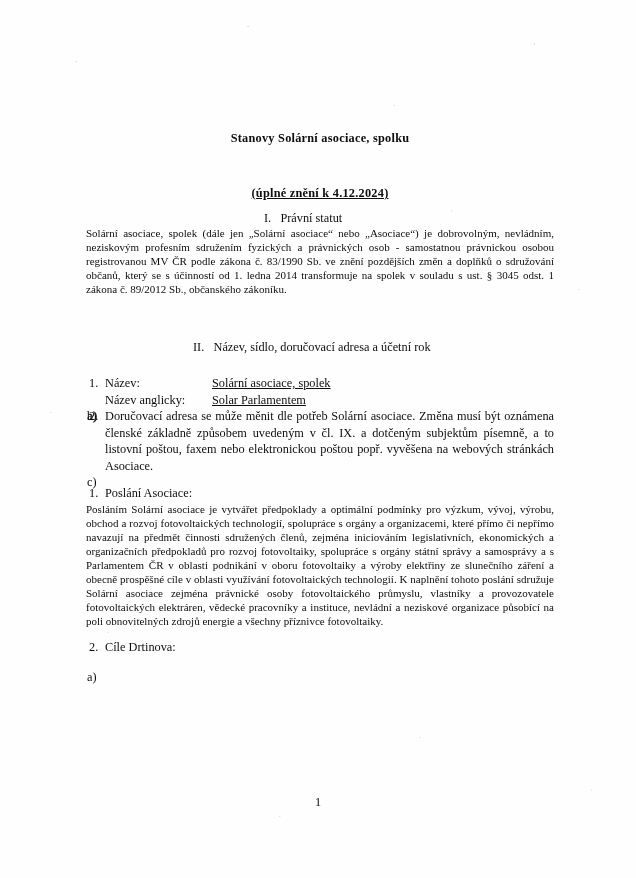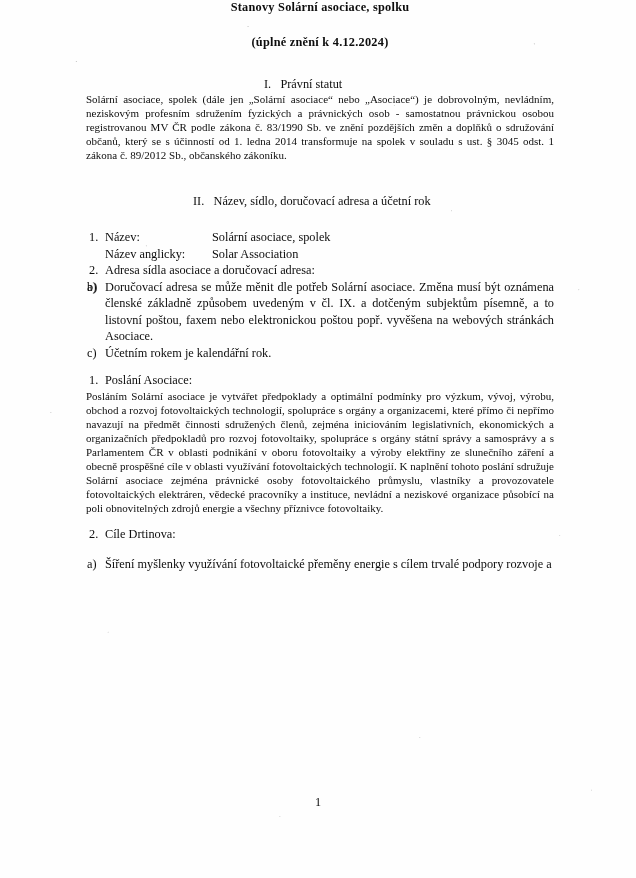--- a/index.html
+++ b/index.html
@@ -45,30 +45,30 @@
     top: 0;
     width: 468px;
   }
 
   .doc-title, .doc-subtitle {
     text-align: center;
     font-weight: bold;
     font-size: 12.3px;
     letter-spacing: 0.02em;
   }
-  .doc-title { }
-  .doc-subtitle { margin-top: 20px; }
+  .doc-title { margin-top: 131px; }
+  .doc-subtitle { margin-top: 40px; text-decoration: underline; }
 
   .section-heading {
     font-size: 12.3px;
-    margin-top: 27px;
+    margin-top: 10px;
     white-space: pre;
   }
   .sh-1 { padding-left: 178px; }
-  .sh-2 { padding-left: 107px; margin-top: 32px; }
+  .sh-2 { padding-left: 107px; margin-top: 44px; }
   .sh-3 { padding-left: 157px; margin-top: 26px; }
 
   p.body {
     font-size: 11px;
     line-height: 14px;
     text-align: justify;
     margin: 0;
   }
   .p-intro { margin-top: 26px; }
   .p-poslani { margin-top: 7px; }
@@ -88,20 +88,21 @@
   .list li .marker {
     position: absolute;
     left: 3px;
     top: 0;
   }
   .list li .marker.wide { left: 1px; }
 
   .name-row {
     display: block;
     white-space: pre;
+    text-decoration: underline;
   }
   .name-row .lbl {
     display: inline-block;
     width: 107px;
   }
 
   .gap-sm { height: 7px; }
   .gap-md { height: 11px; }
   .gap-lg { height: 20px; }
 
@@ -132,36 +133,34 @@
     <div class="section-heading sh-2"><span>II.</span>&nbsp;&nbsp;&nbsp;<span>Název, sídlo, doručovací adresa a účetní rok</span></div>
 
     <div class="gap-lg"></div>
 
     <ul class="list">
       <li>
         <span class="marker">1.</span>
         <span class="name-row"><span class="lbl">Název:</span><span>Solární asociace, spolek</span></span>
       </li>
       <li>
-        <span class="name-row"><span class="lbl">Název anglicky:</span><span>Solar Association</span></span>
+        <span class="name-row"><span class="lbl">Název anglicky:</span><span>Solar Parlamentem</span></span>
       </li>
       <li>
         <span class="marker">2.</span>
-        <span>Adresa sídla asociace a doručovací adresa:</span>
       </li>
       <li>
         <span class="marker wide">a)</span>
       </li>
       <li>
         <span class="marker wide">b)</span>
         <span>Doručovací adresa se může měnit dle potřeb Solární asociace. Změna musí být oznámena členské základně způsobem uvedeným v čl. IX. a dotčeným subjektům písemně, a to listovní poštou, faxem nebo elektronickou poštou popř. vyvěšena na webových stránkách Asociace.</span>
       </li>
       <li>
         <span class="marker wide">c)</span>
-        <span>Účetním rokem je kalendářní rok.</span>
       </li>
     </ul>
 
 
     <div class="gap-md"></div>
 
     <ul class="list">
       <li>
         <span class="marker">1.</span>
         <span>Poslání Asociace:</span>
@@ -180,20 +179,19 @@
     </ul>
 
     <div class="gap-sm"></div>
 
 
     <div class="gap-sm"></div>
 
     <ul class="list">
       <li>
         <span class="marker wide">a)</span>
-        <span>Šíření myšlenky využívání fotovoltaické přeměny energie s cílem trvalé podpory rozvoje a</span>
       </li>
     </ul>
 
   </div>
 
   <div class="page-number">1</div>
 </div>
 
 </body></html>

